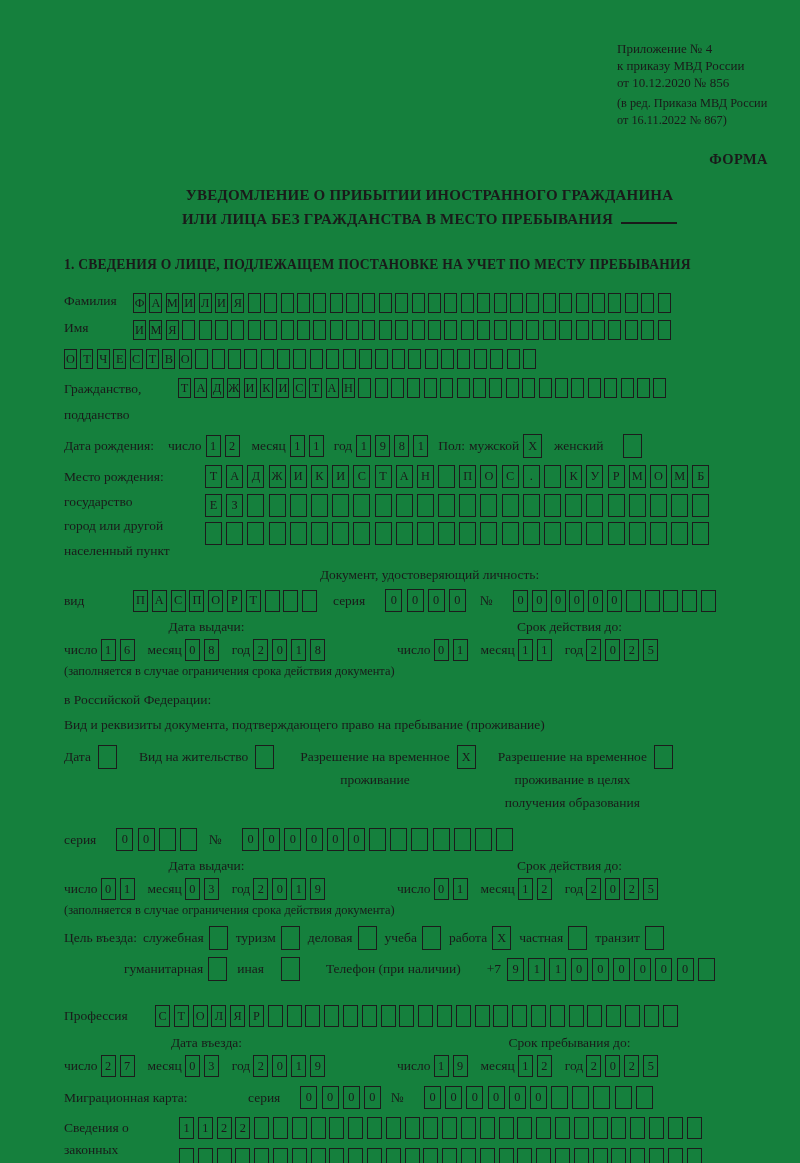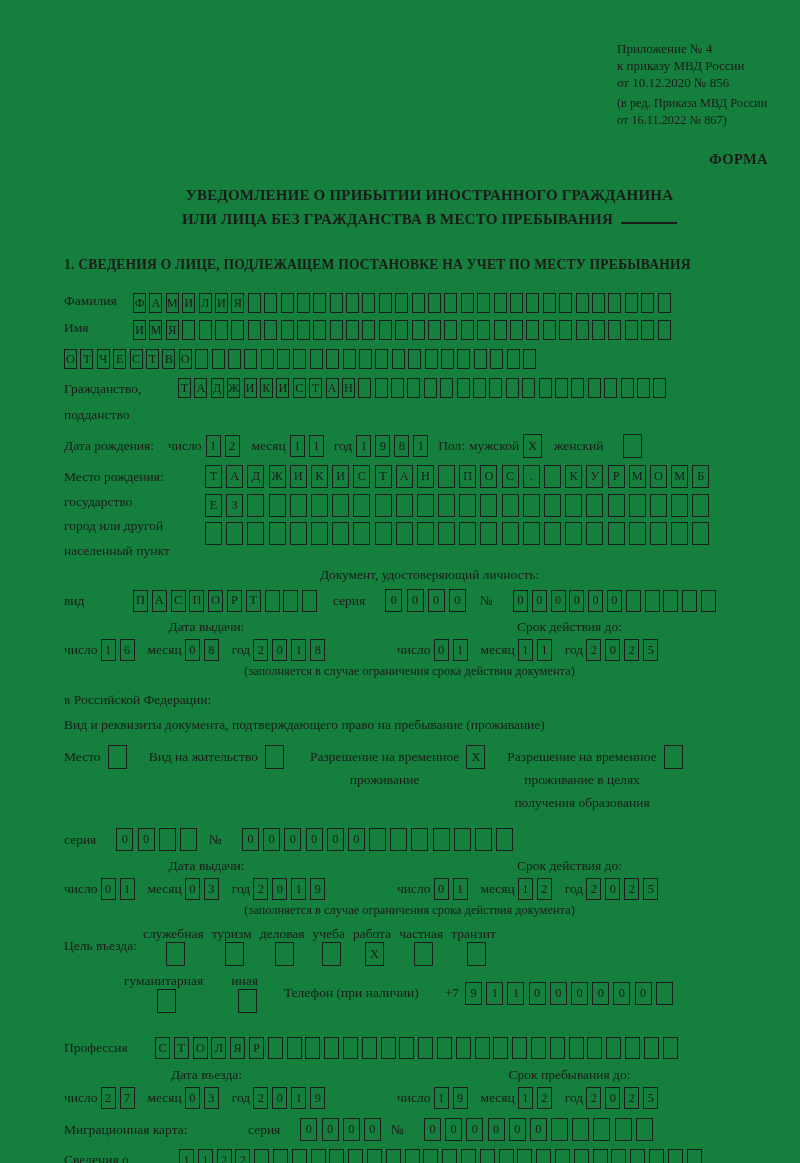--- a/index.html
+++ b/index.html
@@ -23,40 +23,40 @@
   .frow { display:flex; align-items:flex-start; white-space:nowrap; margin-bottom:7px; }
   .flabel { flex:none; }
   .cells { display:inline-flex; flex:none; }
   .cell { width:13px; height:20px; border:1.6px solid #1c1c1c; margin-right:3.4px;
           display:inline-flex; align-items:center; justify-content:center; font-size:12.3px; flex:none; }
   .md .cell { width:15px; height:22px; margin-right:3.8px; }
   .lg .cell { width:17px; height:23px; margin-right:4.2px; }
   .dt .cell { width:15px; height:22px; margin-right:4px; }
   .cb .cell { width:19px; height:24px; margin-right:0; }
   .ml6{margin-left:6px;} .ml8{margin-left:8px;} .ml10{margin-left:10px;} .ml12{margin-left:12px;}
-  .ml18{margin-left:28px;} .ml22{margin-left:22px;} .ml26{margin-left:26px;} .ml60{margin-left:60px;}
+  .ml18{margin-left:10px;gap:12px;} .ml22{margin-left:22px;} .ml26{margin-left:26px;} .ml60{margin-left:60px;}
   .mr4{margin-right:4px;} .mr6{margin-right:6px;} .mr8{margin-right:20px;}
   
   .dpair { display:flex; margin-top:10px; }
   .dblock1 { width:285px; margin-right:48px; }
   .dblock2 { width:345px; }
   .dhead { text-align:center; margin-bottom:4px; }
   .dfields { display:flex; align-items:center; white-space:nowrap; }
   .dlbl { margin-right:3px; }
   .dgap { width:9px; }
-  .dnote { text-align:center; padding-right:40px; font-size:12.4px; margin-top:3px; margin-bottom:6px; }
+  .dnote { text-align:left; padding-right:40px; font-size:12.4px; margin-top:3px; margin-bottom:6px; }
   
   .doc-head { text-align:center; font-weight:normal; font-size:13.4px; margin:4px 0 6px 0; }
   
   .opts { display:flex; align-items:flex-start; margin-top:8px; }
   .opt { display:flex; align-items:flex-start; }
   .opt .lbl { text-align:center; line-height:23px; }
   .opt .cells { margin-left:7px; margin-top:0; }
   
-  .purp { display:flex; align-items:center;flex-direction:column; }
+  .purp { display:flex; align-items:center; }
   .purp .cells { margin:0 0 0 5px; }
   
   .lines25 div { line-height:25.5px; }
   .lines24 div { line-height:24.5px; }
   .lines22 div { line-height:21.5px; }
   .stackrows .cells { display:flex; margin-bottom:5.5px; }
   .rep-rows .cells { display:flex; margin-bottom:8.5px; }
   .intro { line-height:25px; margin-top:8px; }
 </style>
 </head>
@@ -442,21 +442,21 @@
   </div>
   <div class="dnote">(заполняется в случае ограничения срока действия документа)</div>
 
   <div class="intro">
     <div>в Российской Федерации:</div>
     <div>Вид и реквизиты документа, подтверждающего право на пребывание (проживание)</div>
   </div>
 
   <div class="opts">
     <div class="opt">
-      <span class="lbl">Место</span>
+      <span class="lbl">Дата</span>
       <span class="cells cb">
           <span class="cell"></span>
         </span>
     </div>
     <div class="opt ml22">
       <span class="lbl">Вид на жительство</span>
       <span class="cells cb ml12">
           <span class="cell"></span>
         </span>
     </div>

